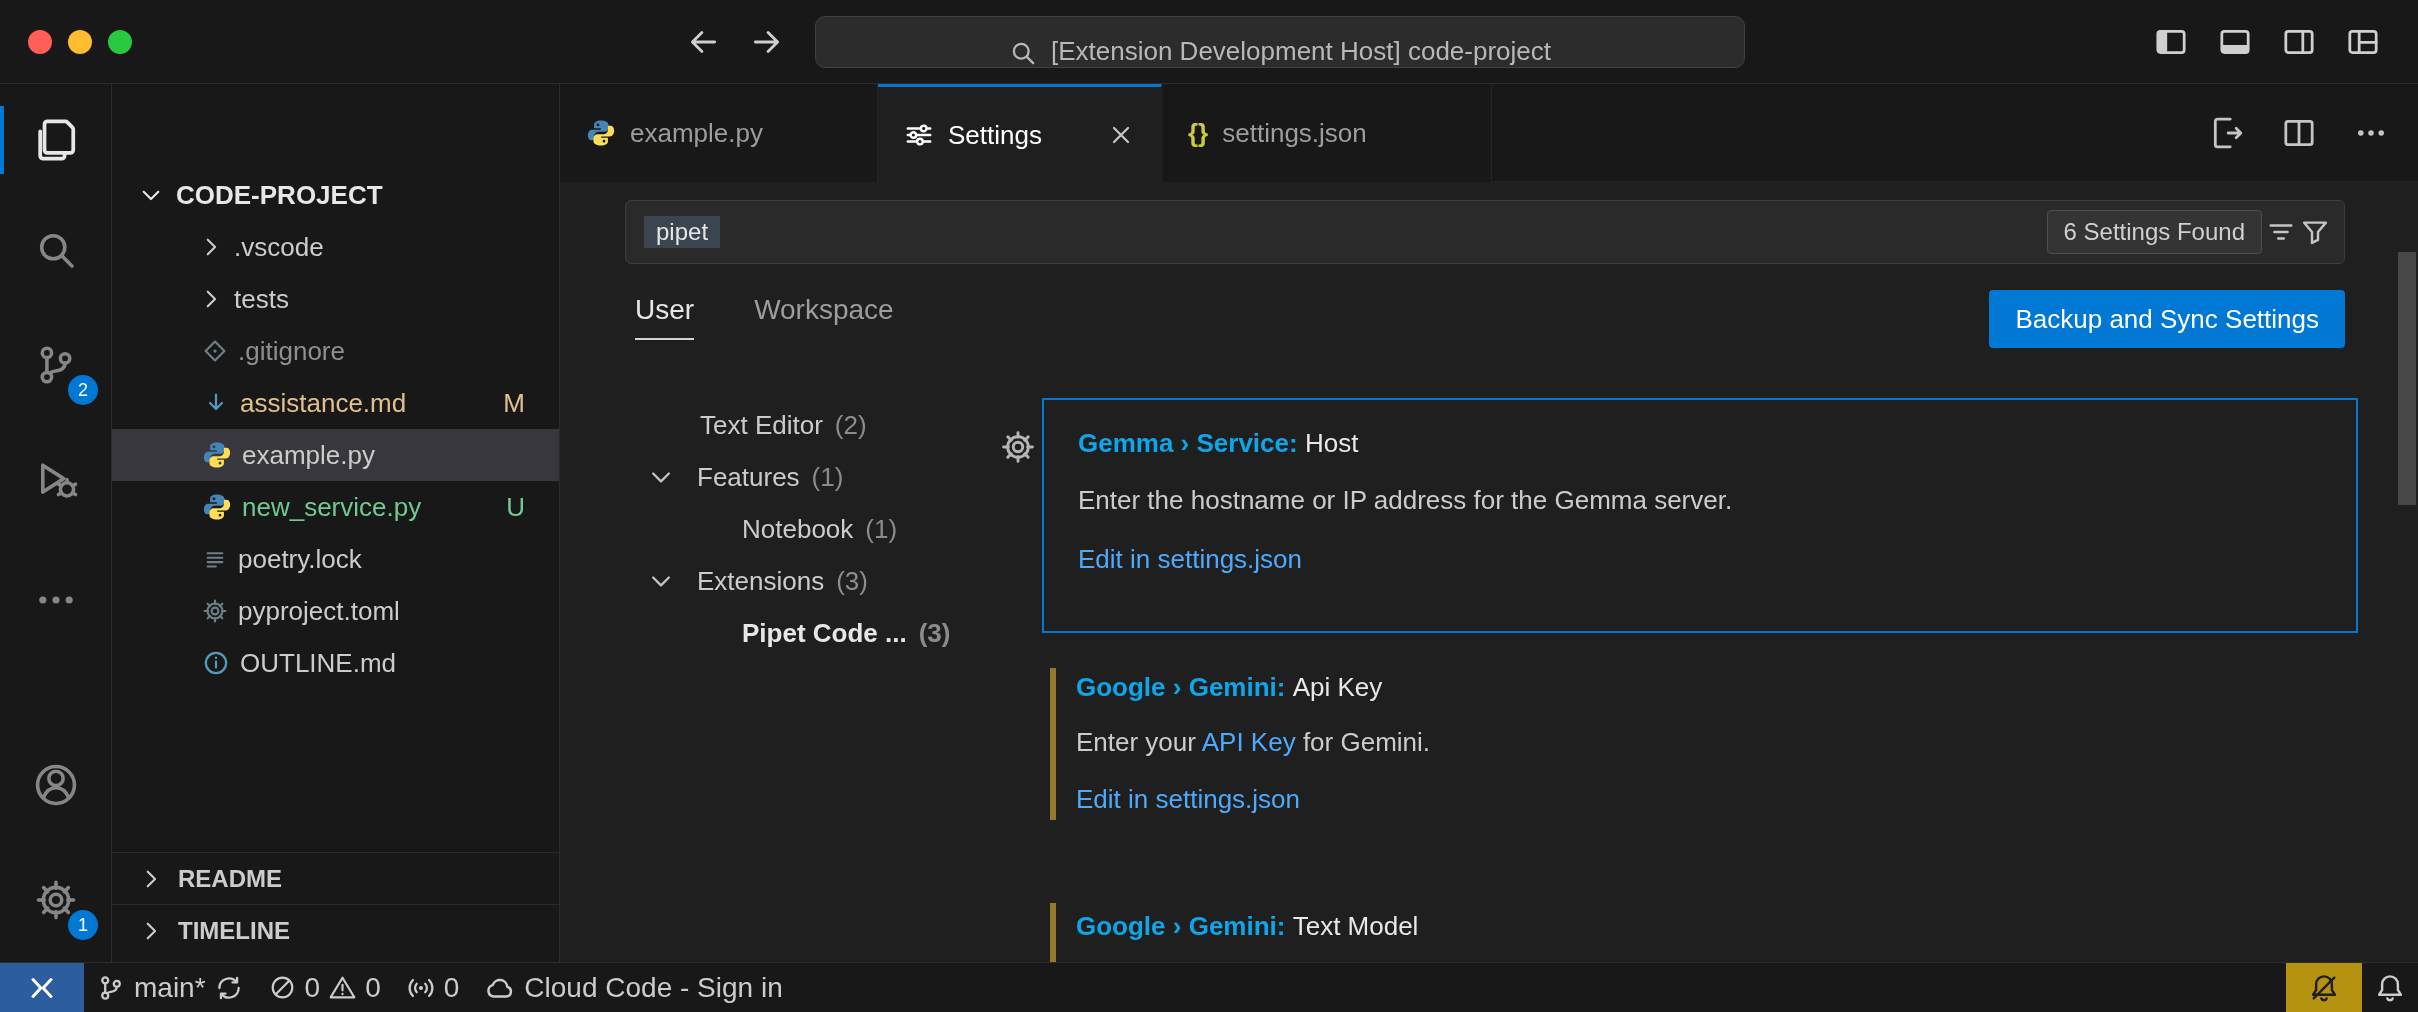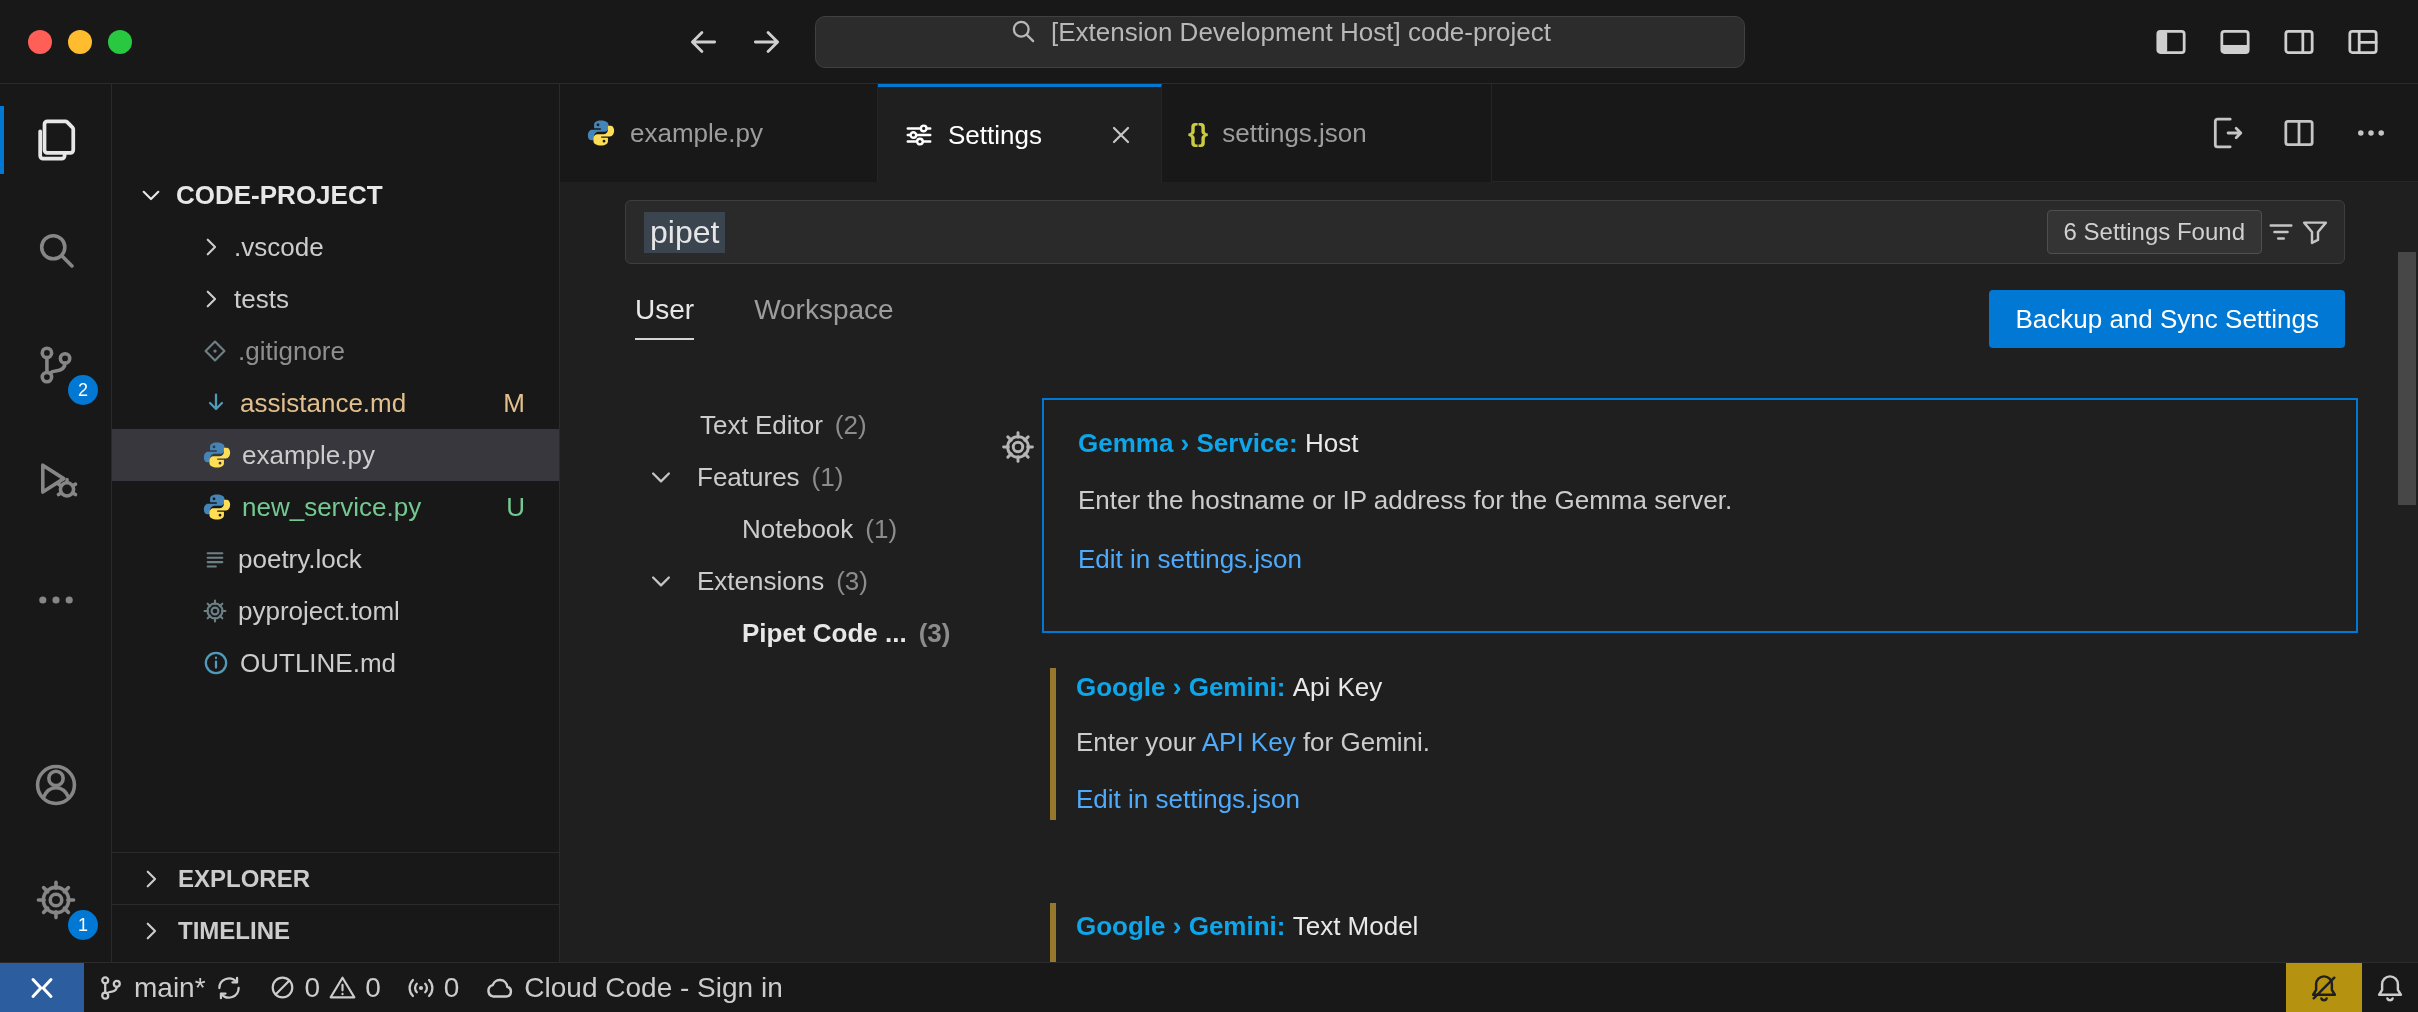--- a/index.html
+++ b/index.html
@@ -9,21 +9,21 @@
 svg.ic{stroke:currentColor;fill:none;stroke-width:1.3;stroke-linecap:round;stroke-linejoin:round;display:block}
 svg.fill{fill:currentColor;stroke:none;display:block}
 
 
 .titlebar{position:absolute;left:0;top:0;right:0;height:84px;background:#181818;border-bottom:1px solid #2b2b2b}
 .traffic{position:absolute;left:28px;top:30px;display:flex;gap:16px}
 .tl{width:24px;height:24px;border-radius:50%}
 .tl.red{background:#ff5f57}.tl.yellow{background:#febc2e}.tl.green{background:#28c840}
 .navs{position:absolute;left:686px;top:25px;display:flex;gap:30px;color:#cfcfcf}
 .cmd{position:absolute;left:815px;top:16px;width:930px;height:52px;background:#2c2c2c;border:1px solid #404040;
-  border-radius:10px;display:flex;align-items:flex-start;justify-content:center;gap:14px;color:#b8b8b8;cursor:pointer}
+  border-radius:10px;display:flex;align-items:flex-end;justify-content:center;gap:14px;color:#b8b8b8;cursor:pointer}
 .winlayout{position:absolute;right:38px;top:25px;display:flex;gap:30px;color:#cfcfcf}
 .winlayout span{cursor:pointer}
 
 
 .activitybar{position:absolute;left:0;top:84px;bottom:50px;width:112px;background:#181818;border-right:1px solid #2b2b2b}
 .ab-item{position:absolute;left:0;width:112px;height:88px;display:flex;align-items:center;justify-content:center;color:#868686;cursor:pointer}
 .ab-item.active{color:#e7e7e7}
 .ab-item.active::before{content:'';position:absolute;left:0;top:10px;width:4px;height:68px;background:#0078d4}
 .ab-badge{position:absolute;right:14px;bottom:4px;min-width:30px;height:30px;border-radius:15px;background:#0078d4;
   color:#fff;font-size:18px;display:flex;align-items:center;justify-content:center;padding:0 6px}
@@ -51,21 +51,21 @@
 .tab.active{background:#1f1f1f;color:#fff;border-top:3px solid #0078d4;height:99px}
 .tab .close{margin-left:auto;color:#c5c5c5;cursor:pointer}
 .json-glyph{color:#cbcb41;font-weight:700}
 .tab-actions{position:absolute;right:30px;top:0;height:98px;display:flex;align-items:center;gap:38px;color:#c5c5c5}
 .tab-actions span{cursor:pointer}
 
 
 .settings{position:absolute;left:0;top:98px;right:0;bottom:0;overflow:hidden}
 .search-row{position:absolute;left:65px;top:18px;width:1720px;height:64px;background:#2a2a2a;border:1px solid #3e3e3e;
   border-radius:6px;display:flex;align-items:center;padding:0 14px 0 18px;cursor:text}
-.search-val{font-size:32px;color:#e6e6e6;background:#3b454f;padding:2px 6px}
+.search-val{font-size:24px;color:#e6e6e6;background:#3b454f;padding:2px 12px}
 .search-right{margin-left:auto;display:flex;align-items:center;gap:4px;color:#c5c5c5}
 .found-badge{background:#343434;border:1px solid #4f4f4f;border-radius:4px;height:44px;display:flex;align-items:center;
   padding:0 16px;font-size:24px;color:#d0d0d0}
 .scope-row{position:absolute;left:75px;top:112px;display:flex;gap:60px;font-size:28px}
 .scope.on{color:#e7e7e7;border-bottom:2px solid #d4d4d4;padding-bottom:12px;cursor:pointer}
 .scope.off{color:#9d9d9d;cursor:pointer}
 .sync-btn{position:absolute;right:73px;top:108px;height:58px;background:#0078d4;color:#fff;border:none;border-radius:4px;
   padding:0 26px;font-size:26px;font-family:inherit;display:flex;align-items:center;cursor:pointer}
 .toc{position:absolute;left:65px;top:217px;width:380px}
 .toc-row{height:52px;display:flex;align-items:center;color:#ccc;cursor:pointer}
@@ -298,21 +298,21 @@
           </span>
         <span class="lbl">OUTLINE.md</span>
       </div>
     </div>
     <div class="section" style="top:768px">
       <span>
           <svg class="ic" width="26" height="26" viewBox="0 0 16 16">
             <path d="M6 3.5L10.5 8 6 12.5"></path>
           </svg>
         </span>
-      <span>EXPLORER</span>
+      <span>README</span>
     </div>
     <div class="section" style="top:820px">
       <span>
           <svg class="ic" width="26" height="26" viewBox="0 0 16 16">
             <path d="M6 3.5L10.5 8 6 12.5"></path>
           </svg>
         </span>
       <span>TIMELINE</span>
     </div>
   </div>

